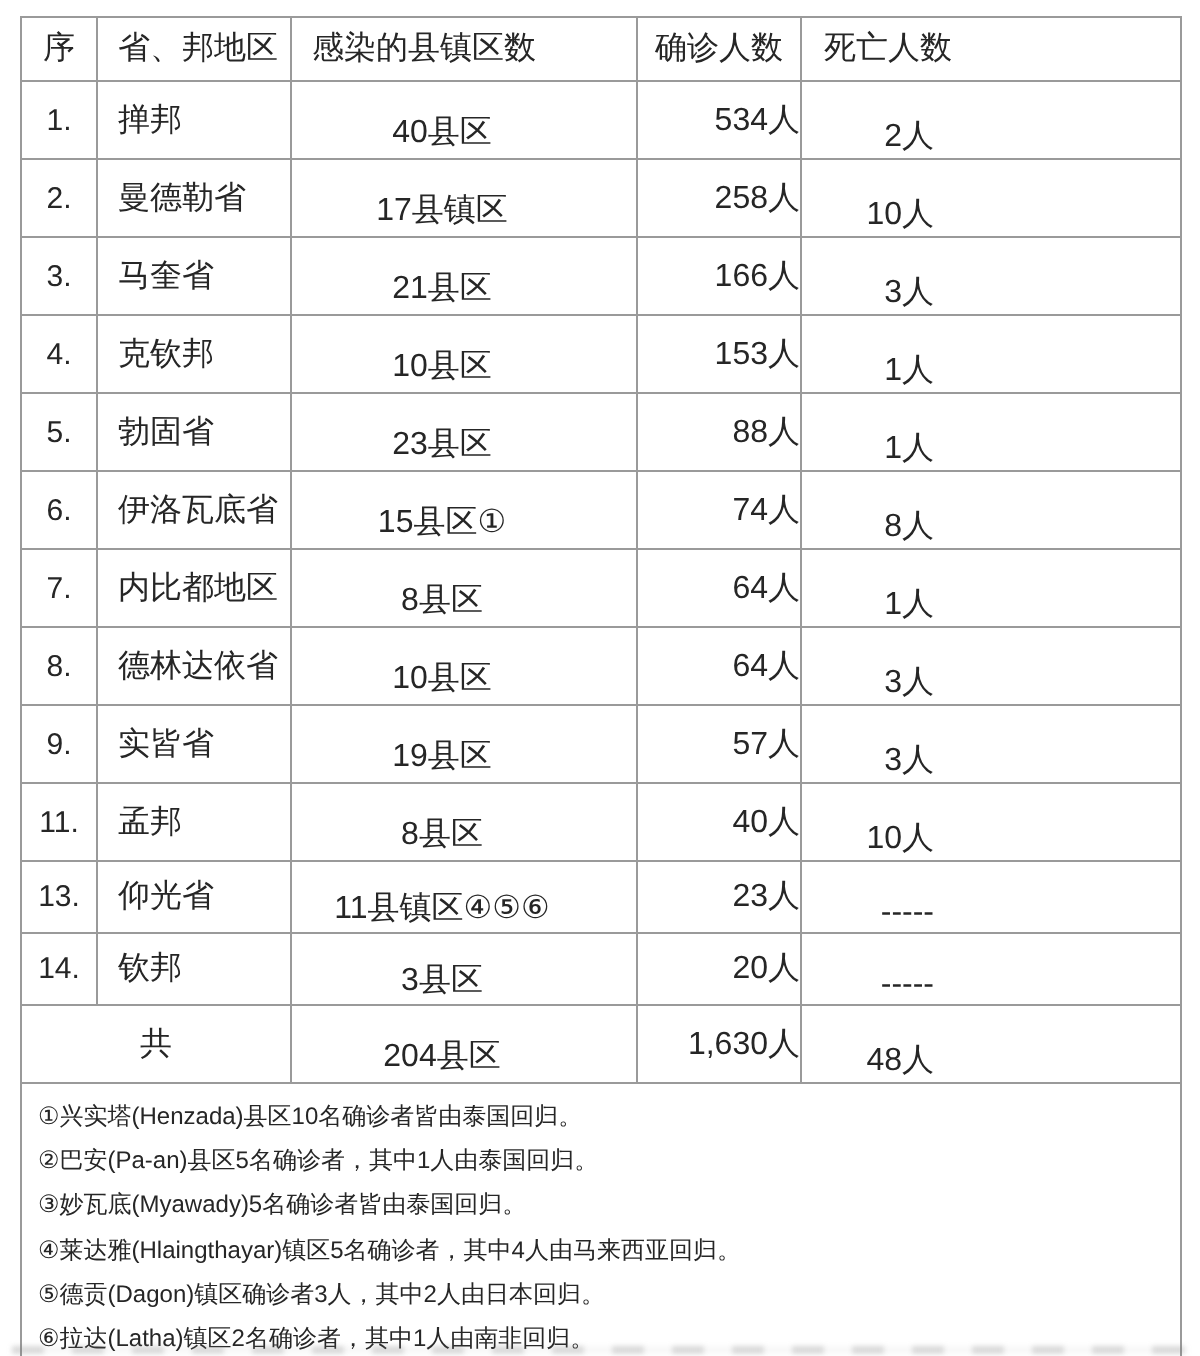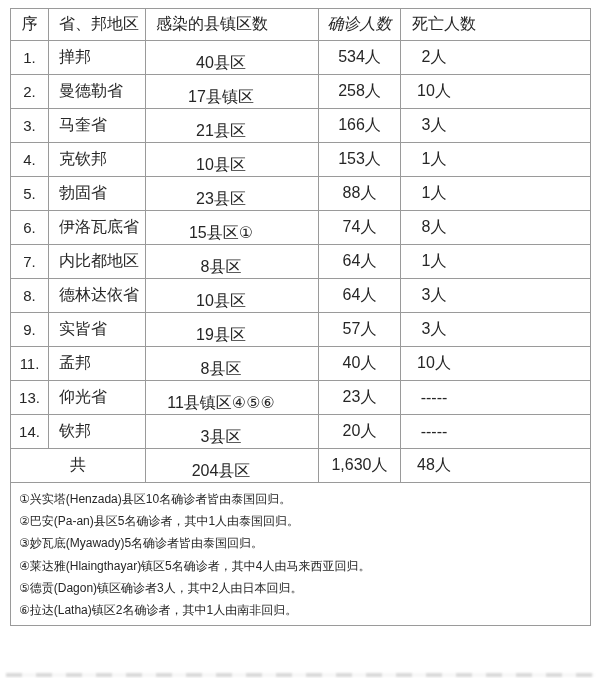--- a/index.html
+++ b/index.html
@@ -32,38 +32,39 @@
     font-weight: normal;
     white-space: nowrap;
     overflow: hidden;
   }
   .region-table thead th { height: 31px; }
   .region-table tbody td { height: 29px; }
   
   .c-seq   { text-align: center; font-size: 15px; }
   .c-region{ text-align: left; padding-left: 10px !important; }
   .c-town  { text-align: left; }
-  .c-conf  { text-align: center; }
+  .c-conf  { text-align: right; }
   .c-death { text-align: left; }
   .h-seq   { text-align: center; }
   .h-region{ text-align: left; padding-left: 10px !important; }
   .h-town  { text-align: left; padding-left: 10px !important; }
-  .h-conf  { text-align: center; font-style: italic; }
+  .h-conf  { text-align: center; }
   .h-death { text-align: left; padding-left: 11px !important; margin-top: 16px; }
   
   .town-box {
     display: inline-block;
     width: 150px;
     text-align: center;
     margin-top: 12px;
   }
   .death-box {
     display: inline-block;
     width: 66px;
-    text-align: center;
+    text-align: right;
+    margin-top: 17px;
   }
   .c-total-label { text-align: center; }
   
   .footnotes-cell {
     padding: 5px 0 4px 8px !important;
     white-space: normal !important;
   }
   .footnote-line {
     line-height: 22.2px;
     font-size: 12px;

